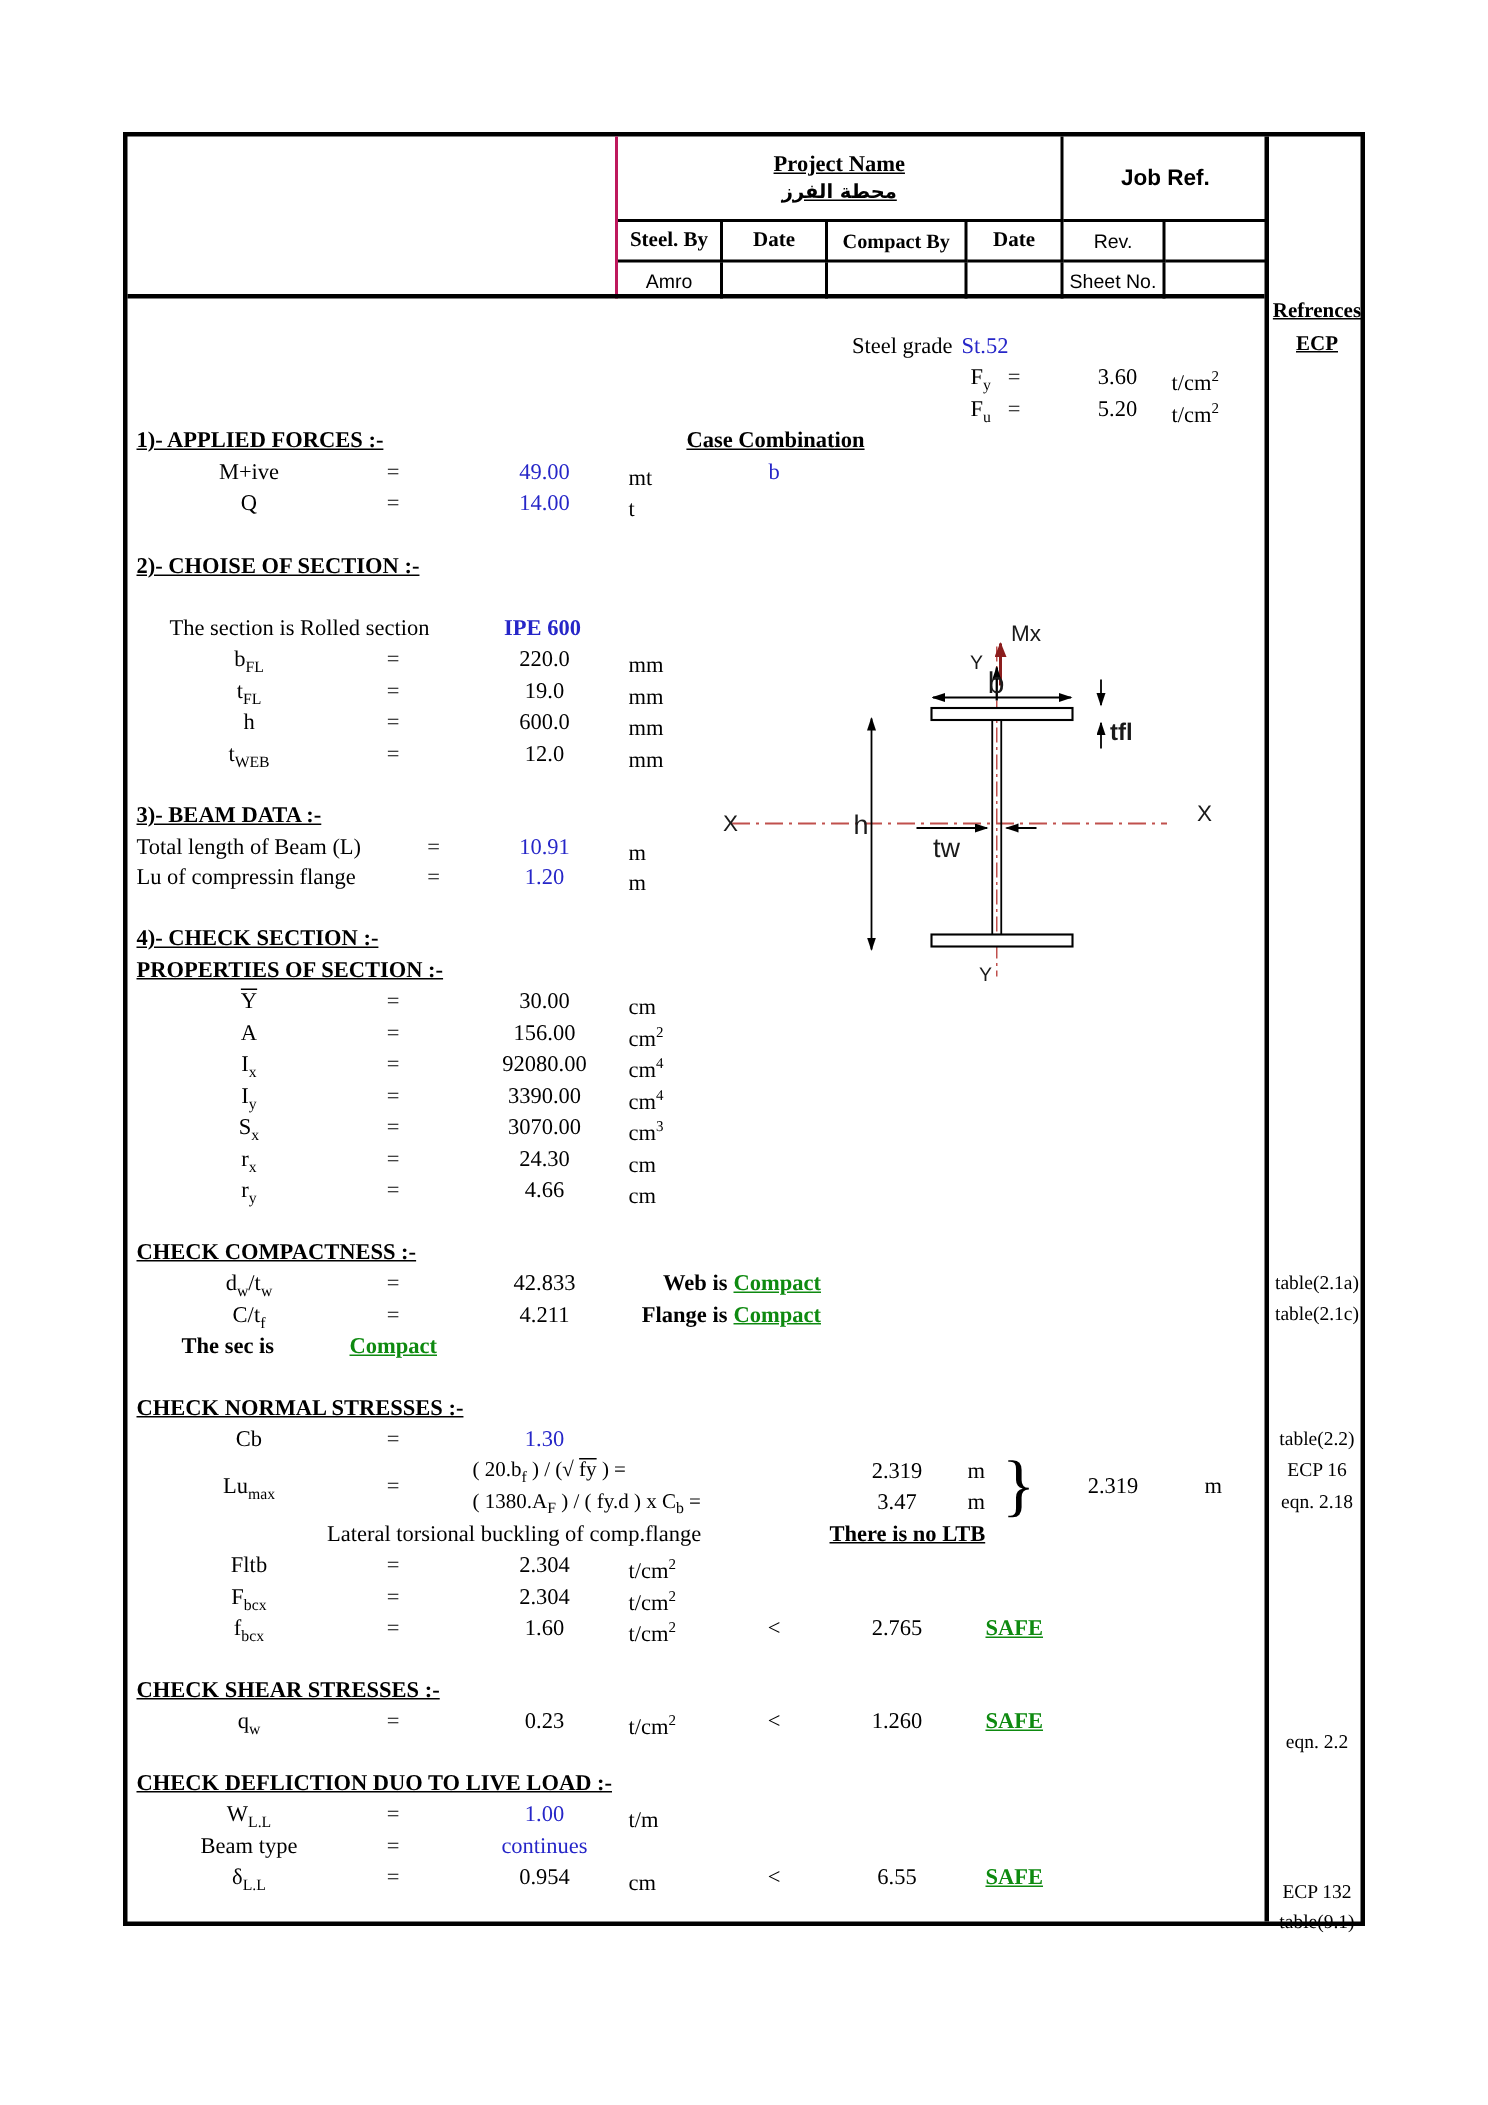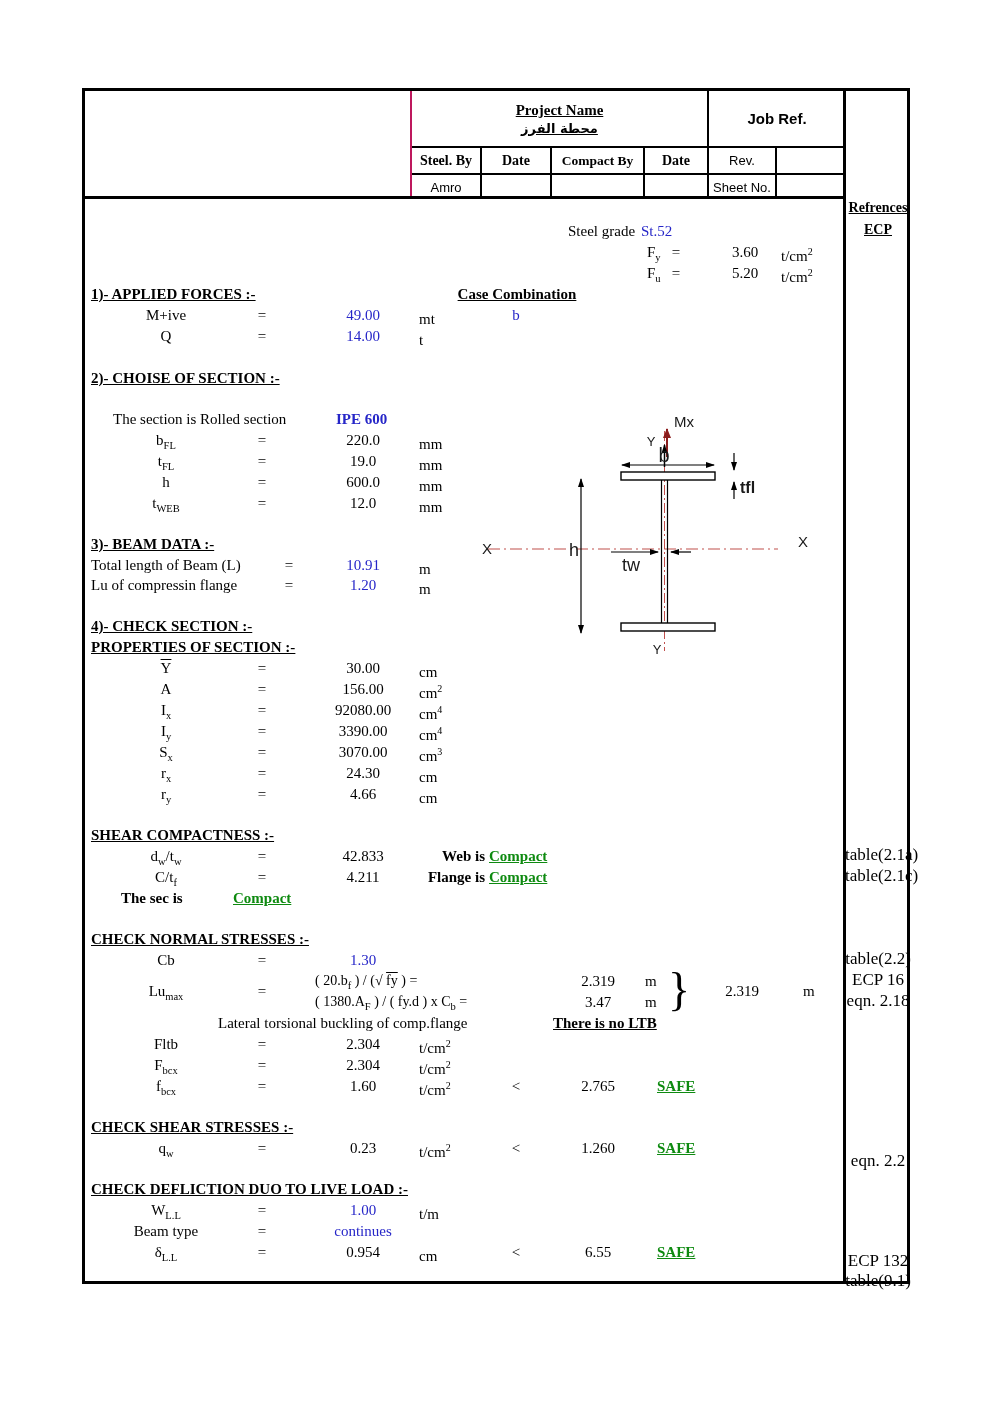--- a/index.html
+++ b/index.html
@@ -26,21 +26,21 @@
   .eq2{left:195px;width:18px;text-align:center;}
   .val{left:212px;width:132px;text-align:center;}
   .unit{left:334px;}
   .lt{left:422px;width:18px;text-align:center;}
   .cmp{left:470px;width:86px;text-align:center;}
   .safe{left:572px;}
   .case{left:372px;width:120px;text-align:center;}
   .caseval{left:422px;width:18px;text-align:center;}
   sub{font-size:10.5px;}
   sup{font-size:10px;}
-  .refitem{position:absolute;left:760px;width:66px;text-align:center;font-size:17px;height:20px;line-height:20px;}
+  .refitem{position:absolute;left:760px;width:66px;text-align:center;font-size:13px;height:20px;line-height:20px;}
   .fml{font-size:14px;}
   .brace{position:absolute;left:583px;top:876px;font-size:46px;font-weight:400;line-height:46px;}
   .arabic{font-family:"DejaVu Sans",sans-serif;direction:rtl;}
 </style>
 </head>
 <body>
 
 <div class="sheet">
 
   <div class="htable">
@@ -219,21 +219,21 @@
     <span class="c unit"><span>cm</span><sup></sup></span>
   </div>
   <div class="r" style="top:693px;">
     <span class="c lbl"><span>r</span><sub>y</sub></span>
     <span class="c eq">=</span>
     <span class="c val">4.66</span>
     <span class="c unit"><span>cm</span><sup></sup></span>
   </div>
 
   <div class="r" style="top:734px;">
-    <span class="c lbl-l title">SHEAR COMPACTNESS :-</span>
+    <span class="c lbl-l title">CHECK COMPACTNESS :-</span>
   </div>
   <div class="r" style="top:755px;">
     <span class="c lbl"><span>d</span><sub>w</sub><span>/t</span><sub>w</sub></span>
     <span class="c eq">=</span>
     <span class="c val">42.833</span>
     <span class="c b" style="left:336px;width:64px;text-align:right;">Web is</span>
     <span class="c green" style="left:404px;">Compact</span>
   </div>
   <div class="r" style="top:776px;">
     <span class="c lbl"><span>C/t</span><sub>f</sub><span></span><sub></sub></span>

